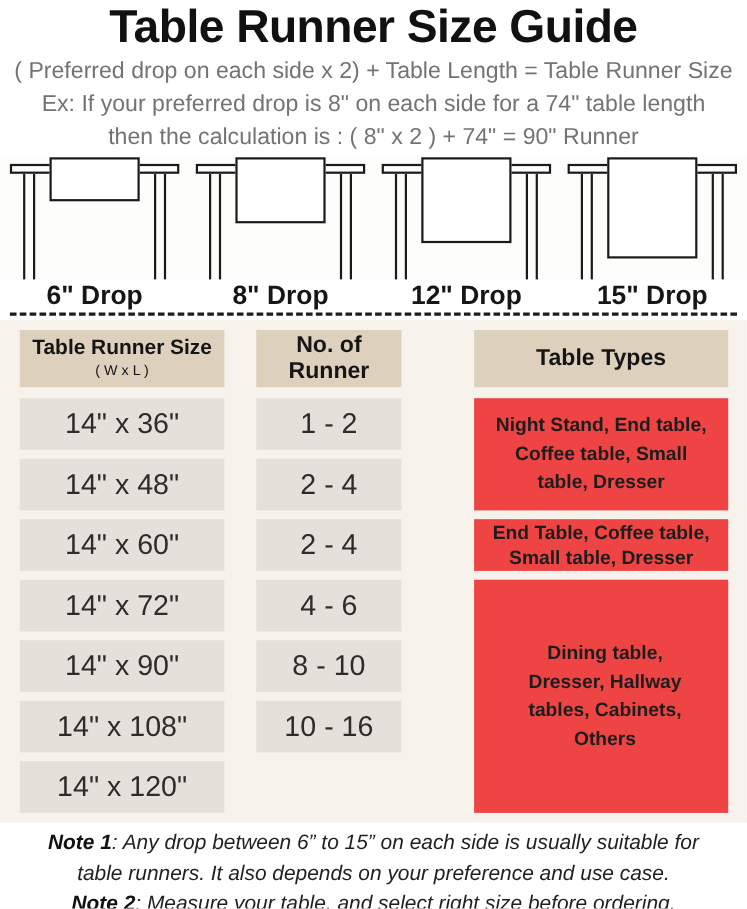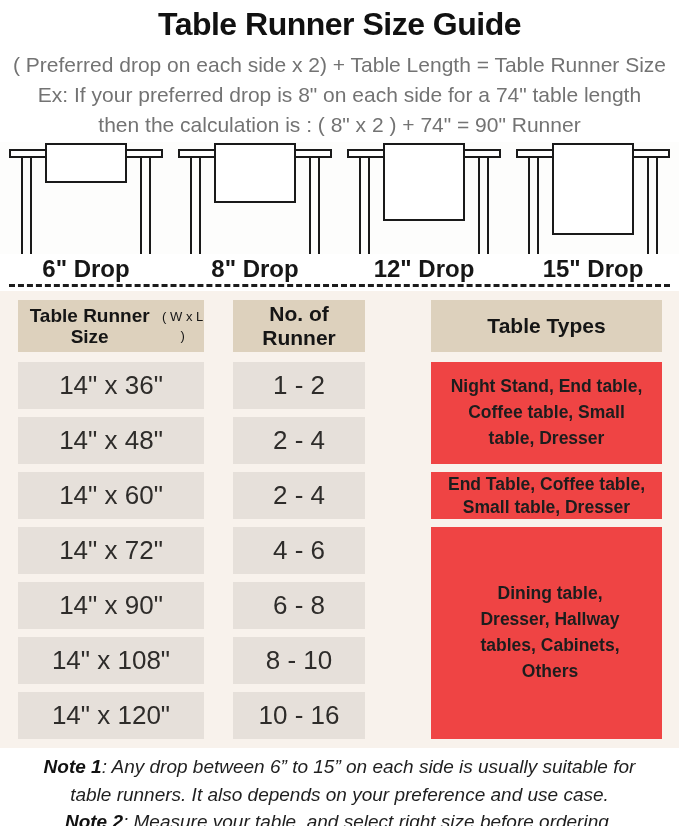--- a/index.html
+++ b/index.html
@@ -9,21 +9,21 @@
     background:#ffffff;
     font-family:"Liberation Sans", sans-serif;
     color:#1b1b1b;
     overflow:hidden;
   }
 
   
   .headblock { text-align:center; padding-top:2px; }
   .title {
     margin:0 0 6px 0;
-    font-size:32px; line-height:44px;
+    font-size:42px; line-height:44px;
     font-weight:800; letter-spacing:-0.5px; color:#111;
   }
   .subline { margin:0 0 4px 0; font-size:21px; line-height:26px; color:#737373; }
   .subline.last { margin-bottom:0; }
 
   
   .figband {
     height:112px; margin-top:4px; padding:0 2px;
     display:flex; justify-content:space-between;
     background:#fdfdfc;
@@ -58,21 +58,21 @@
 
   
   .tablesection { margin-top:4px; background:#f8f2ec; padding:9px 17px 9px 18px; }
   .cols { display:flex; }
   .col-size  { width:186px; margin-right:29px; }
   .col-seats { width:132px; margin-right:35px; }
   .col-types { flex:1;margin-left:31px; }
 
   .hcell {
     background:#ddd1bd; height:52px; margin-bottom:10px;
-    display:flex; justify-content:center; align-items:center;
+    display:flex; flex-direction:column; justify-content:center; align-items:center;
     text-align:center; color:#151515;
   }
   .hline1 { font-size:19px; font-weight:700; line-height:21px; }
   .hline2 { font-size:13px; font-weight:400; line-height:19px; }
   .hsingle { font-size:21px; font-weight:700; }
 
   .dcell {
     background:#e6e0da; height:47px; margin-bottom:8px;
     display:flex; align-items:center; justify-content:center;
     font-size:26px; font-weight:400; color:#2e2c2a;
@@ -163,21 +163,20 @@
       </div>
 
       <div class="col-seats">
         <div class="hcell">
           <div class="hsingle">No. of Runner</div>
         </div>
         <div class="dcell">1 - 2</div>
         <div class="dcell">2 - 4</div>
         <div class="dcell">2 - 4</div>
         <div class="dcell">4 - 6</div>
-        <div class="dcell">6 - 8</div>
         <div class="dcell">8 - 10</div>
         <div class="dcell">10 - 16</div>
       </div>
 
       <div class="col-types">
         <div class="hcell">
           <div class="hsingle">Table Types</div>
         </div>
         <div class="tcell tcell-a">Night Stand, End table,
 Coffee table, Small

